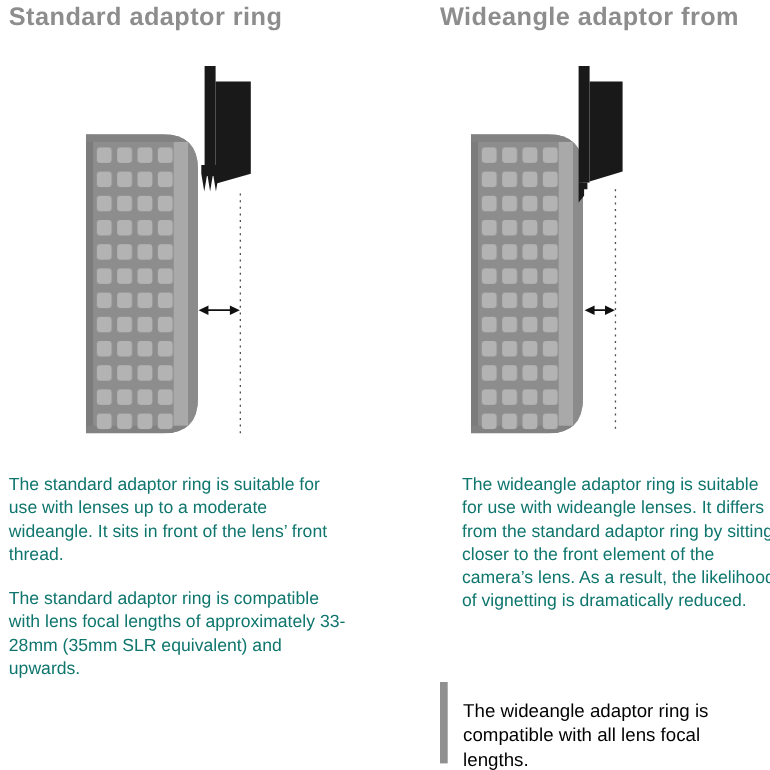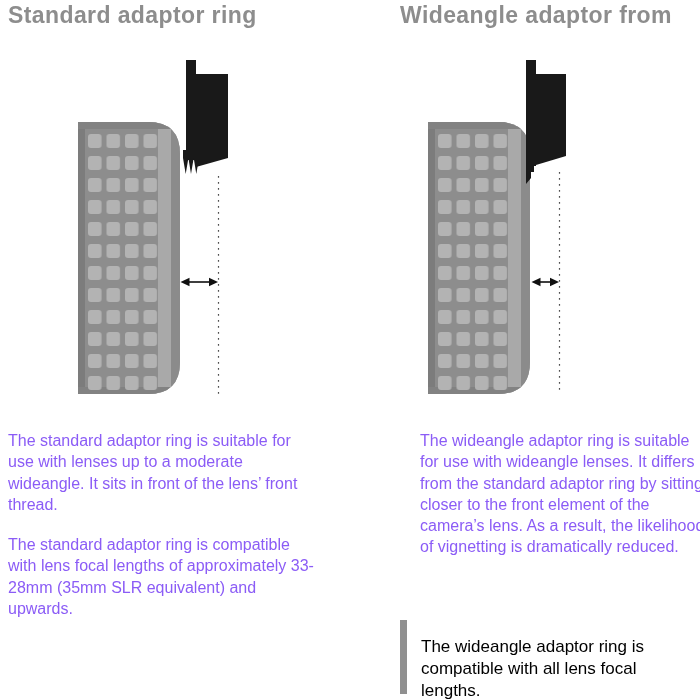--- a/index.html
+++ b/index.html
@@ -12,21 +12,21 @@
   .heading{
     position:absolute;top:0;margin:0;
     font-size:23px;font-weight:700;letter-spacing:.4px;
     color:#8d8d8d;line-height:30px;
   }
   .h-left{left:8px;}
   .h-right{left:400px;}
   .illus{position:absolute;top:48px;width:350px;height:355px;}
   .illus-left{left:0;}
   .illus-right{left:350px;}
-  .body-text{position:absolute;top:430px;color:#8b5cf6;font-size:16px;line-height:1.33;}
+  .body-text{position:absolute;top:430px;color:#0f766e;font-size:16px;line-height:1.33;}
   .body-left{left:8px;width:312px;}
   .body-right{left:420px;width:287px;}
   .body-text p{margin:0 0 19px 0;}
   .callout{position:absolute;left:400px;top:620px;display:flex;align-items:flex-start;}
   .callout-bar{width:7px;height:74px;background:#909090;flex:0 0 7px;margin-right:14px;}
   .callout-text{margin:16px 0 0 0;width:238px;font-size:17px;line-height:1.3;color:#000000;}
 </style>
 </head>
 <body>
 

